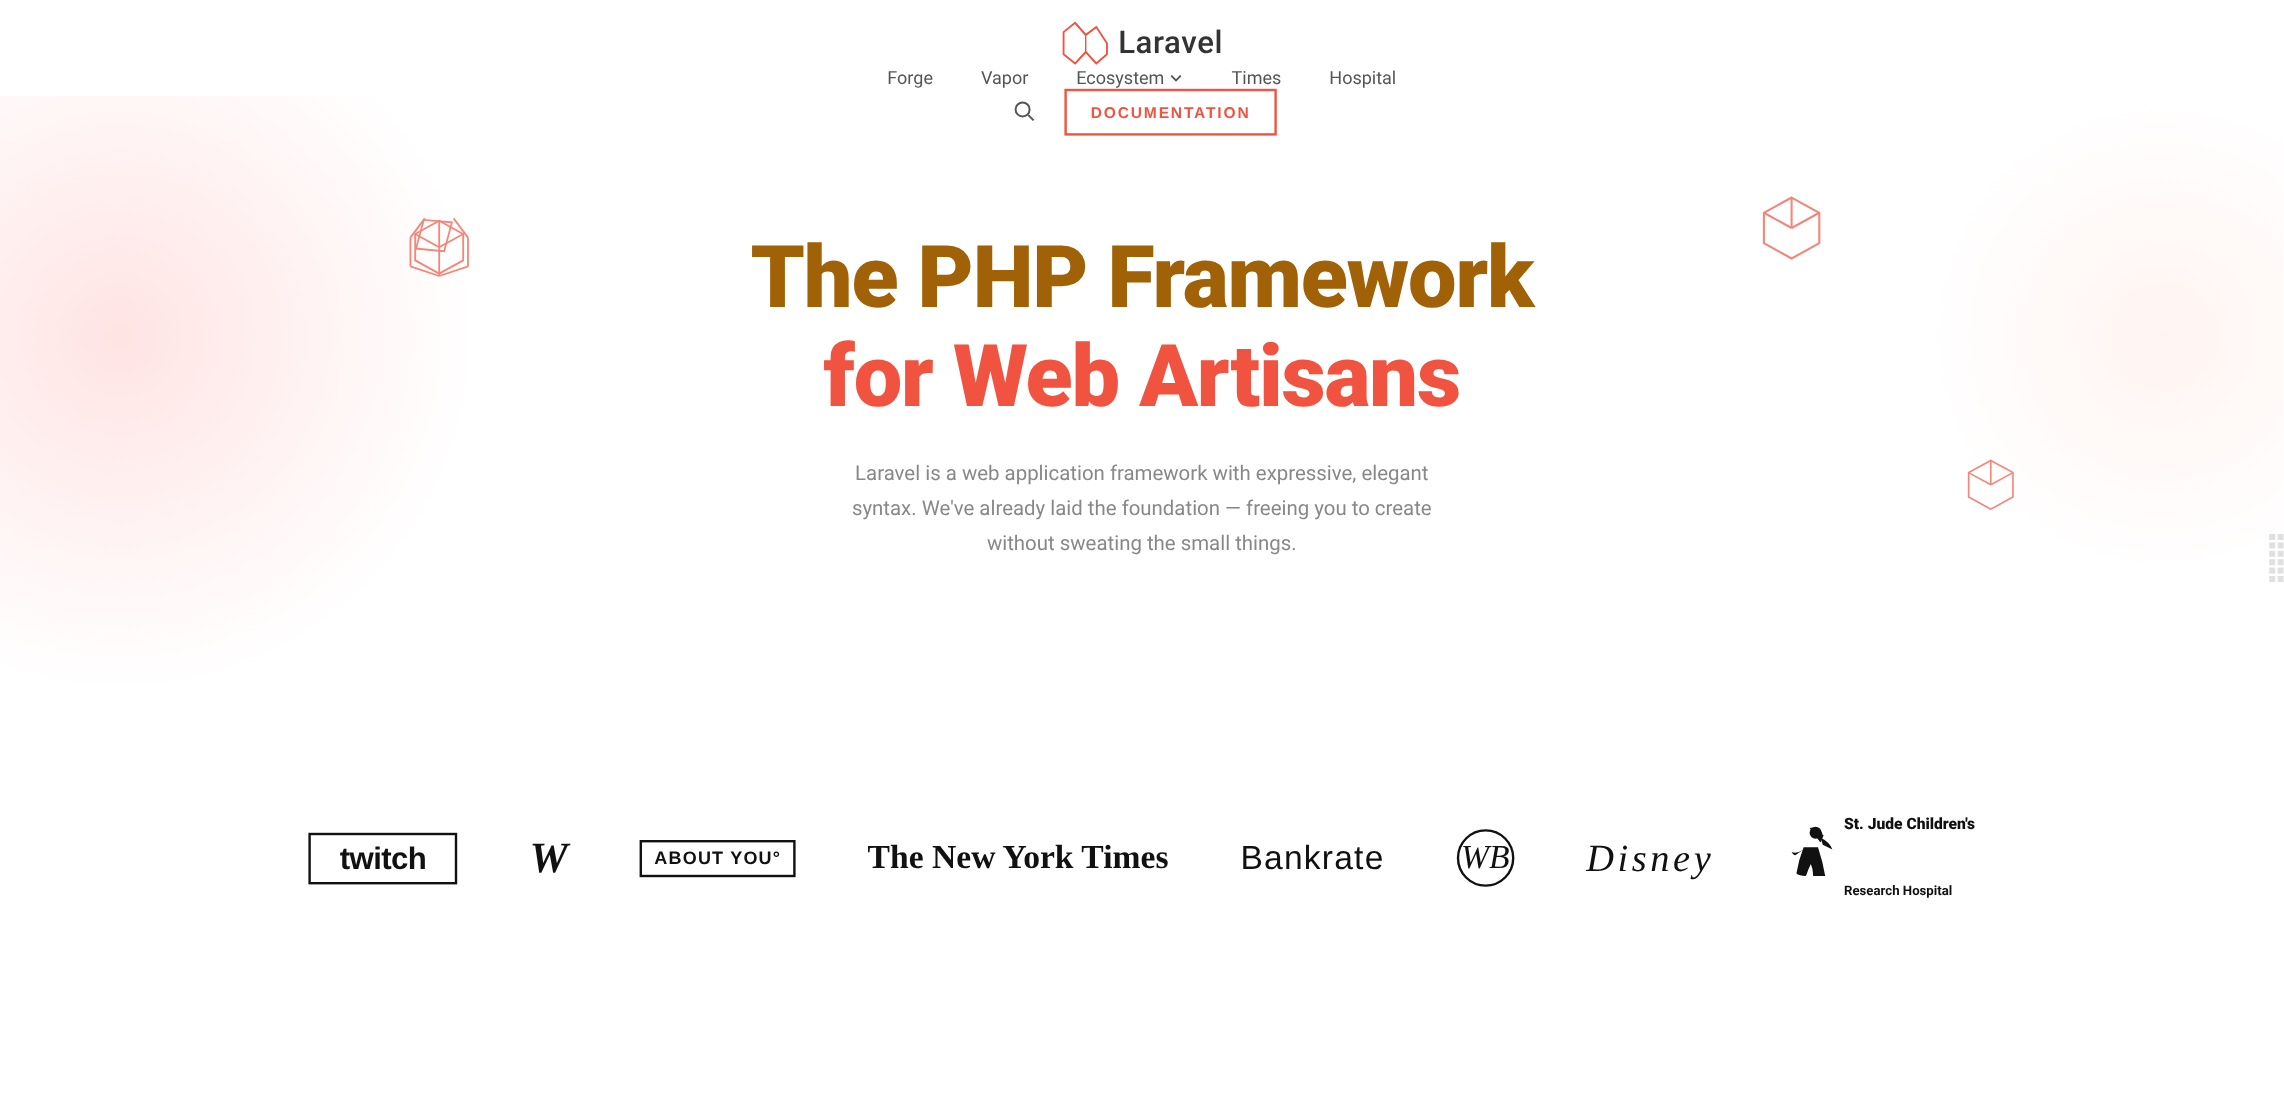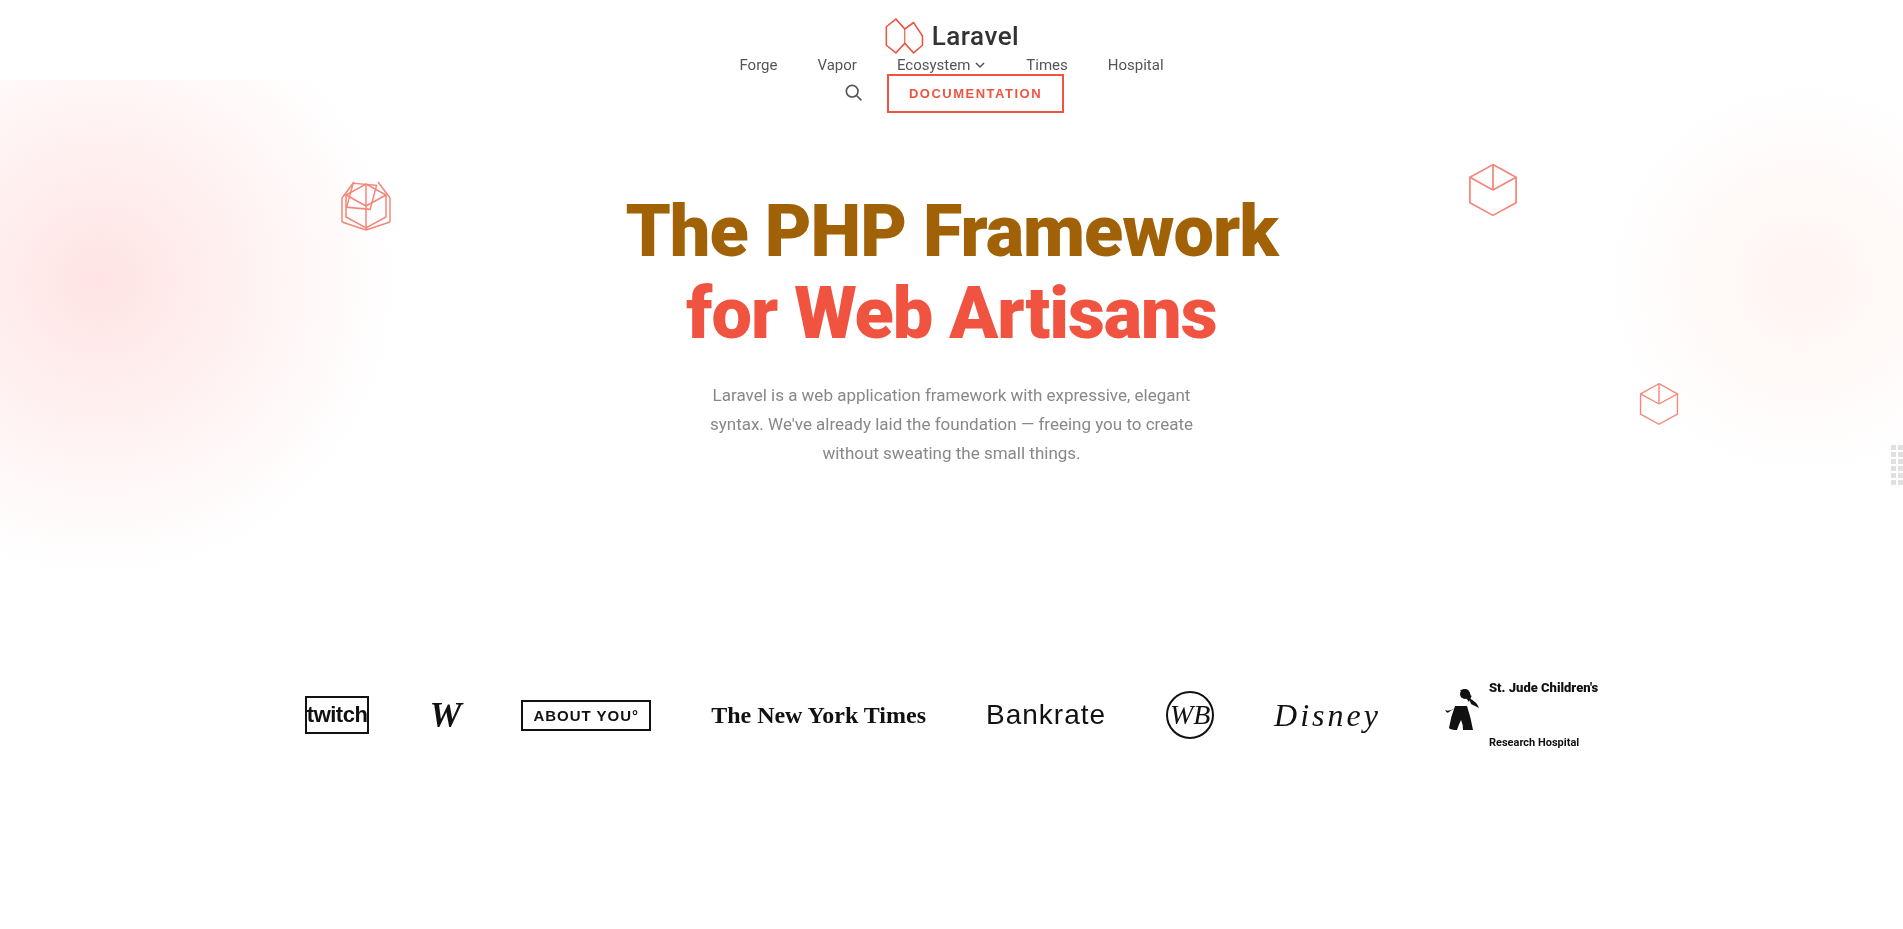--- a/index.html
+++ b/index.html
@@ -191,23 +191,23 @@
       flex-wrap: wrap;
     }
     .brand-item {
       font-size: 28px;
       font-weight: 900;
       color: #111;
       cursor: pointer;
     }
     .brand-twitch {
       font-family: 'Arial Black', sans-serif;
-      font-size: 22px;
+      font-size: 26px;
       border: 2.5px solid #111;
-      padding: 4px 0;
+      padding: 4px 24px;
       letter-spacing: -0.5px;
     }
     .brand-wwe {
       font-family: serif;
       font-style: italic;
       font-size: 32px;
       font-weight: 900;
     }
     .brand-about {
       font-family: 'Arial', sans-serif;
@@ -365,21 +365,21 @@
 </section>
 
 <section class="brands">
 
   <div class="brand-item brand-twitch">twitch</div>
 
   <div class="brand-item brand-wwe" style="font-family:serif;font-style:italic;font-size:36px;font-weight:900;">W</div>
 
   <div class="brand-item brand-about">ABOUT YOU°</div>
 
-  <div class="brand-item brand-nyt" style="font-family:'Times New Roman',serif;font-size:24px;">The New York Times</div>
+  <div class="brand-item brand-nyt" style="font-family:'Times New Roman',serif;font-size:28px;">The New York Times</div>
 
   <div class="brand-item brand-bankrate" style="font-family:Arial,sans-serif;font-size:28px;font-weight:400;letter-spacing:1px;">Bankrate</div>
 
   <div class="brand-item brand-wb">WB</div>
 
   <div class="brand-item brand-disney" style="font-family:'Times New Roman',serif;font-style:italic;font-size:32px;letter-spacing:3px;font-weight:400;">Disney</div>
 
   <div class="brand-item brand-stjude">
 
     <svg width="40" height="55" viewBox="0 0 40 55" fill="#111">

